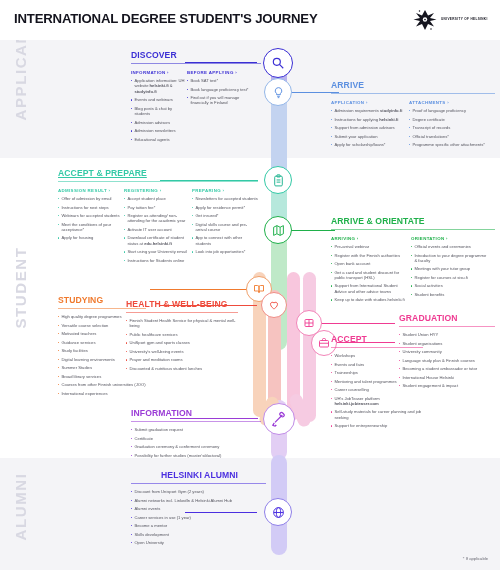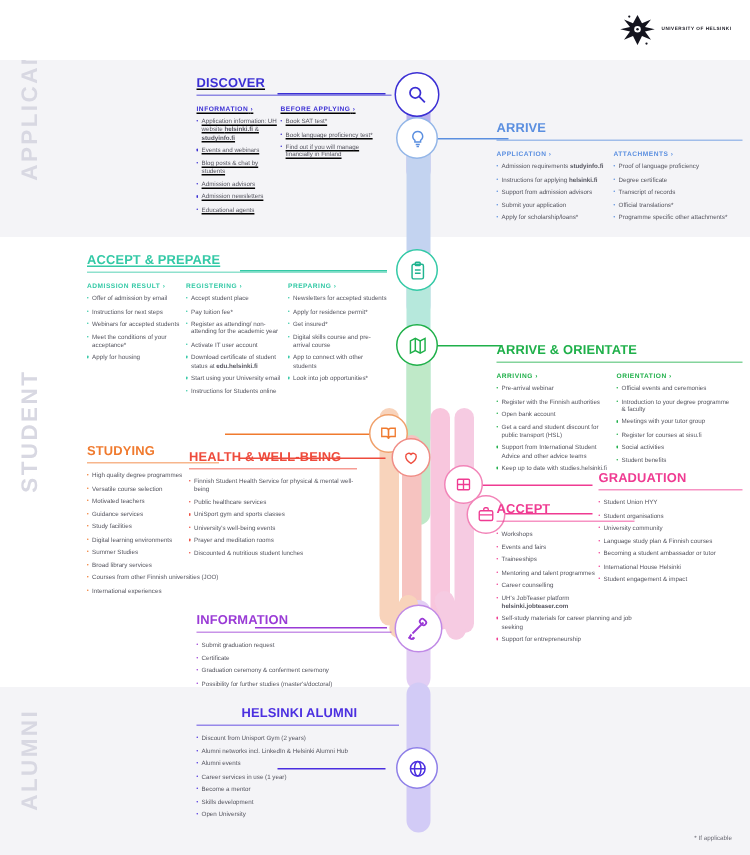--- a/index.html
+++ b/index.html
@@ -62,20 +62,21 @@
 
   <div class="lane" style="top:40px;height:118px;"></div>
   <div class="lane plain" style="top:158px;height:300px;"></div>
   <div class="lane" style="top:458px;height:112px;"></div>
 
   <div class="lane-label" style="top:92px;">APPLICANT</div>
   <div class="lane-label" style="top:300px;">STUDENT</div>
   <div class="lane-label" style="top:512px;">ALUMNI</div>
 
   <div class="header">
+    <div class="title">INTERNATIONAL DEGREE STUDENT'S JOURNEY</div>
     <div class="logo">
       <svg class="logo-mark" viewBox="0 0 52 48">
         <g fill="#14141e">
           <path d="M26 4 L32 15 L44 10 L36 20 L49 23 L36 26 L44 37 L32 32 L26 44 L20 32 L8 37 L16 26 L3 23 L16 20 L8 10 L20 15 Z"></path>
           <circle cx="26" cy="23" r="4.4" fill="#fff"></circle>
           <circle cx="26" cy="23" r="1.7"></circle>
           <circle cx="15" cy="6" r="1.5"></circle>
           <circle cx="38" cy="42" r="1.5"></circle>
         </g>
       </svg>
@@ -188,21 +189,21 @@
   </div>
 
   <div class="node" style="left:264px;top:498px;width:28px;height:28px;border:1px solid #8e7fe8;">
     <svg width="13" height="13" viewBox="0 0 24 24" fill="none" stroke="#4b2fe0" stroke-width="1.8">
       <circle cx="12" cy="12" r="9"></circle>
       <ellipse cx="12" cy="12" rx="4" ry="9"></ellipse>
       <line x1="3" y1="12" x2="21" y2="12"></line>
     </svg>
   </div>
 
-  <div class="sec" style="left:131px;top:50px;width:130px;text-decoration:underline;">
+  <div class="sec" style="left:131px;top:50px;width:130px;">
     <div class="sec-h" style="color:#3b2fd4;">DISCOVER</div>
     <div class="sec-rule" style="background:#3b2fd4;"></div>
     <div class="cols" style="margin-top:6px;">
       <div style="width:56px;">
         <div class="col-h" style="color:#3b2fd4;">
           <span>INFORMATION</span>
           <span class="chev">›</span>
         </div>
         <ul class="items">
           <li style="--c:#3b2fd4;">
@@ -303,21 +304,21 @@
           <li>Apply for residence permit*<span style="position: absolute; left: 0px; top: 2px; width: 1.4px; height: 1.4px; border-radius: 50%; background: rgb(51, 201, 166);"></span></li>
           <li>Get insured*<span style="position: absolute; left: 0px; top: 2px; width: 1.4px; height: 1.4px; border-radius: 50%; background: rgb(51, 201, 166);"></span></li>
           <li>Digital skills course and pre-arrival course<span style="position: absolute; left: 0px; top: 2px; width: 1.4px; height: 1.4px; border-radius: 50%; background: rgb(51, 201, 166);"></span></li>
           <li>App to connect with other students<span style="position: absolute; left: 0px; top: 2px; width: 1.4px; height: 1.4px; border-radius: 50%; background: rgb(51, 201, 166);"></span></li>
           <li>Look into job opportunities*<span style="position: absolute; left: 0px; top: 2px; width: 1.4px; height: 1.4px; border-radius: 50%; background: rgb(51, 201, 166);"></span></li>
         </ul>
       </div>
     </div>
   </div>
 
-  <div class="sec" style="left:331px;top:216px;width:164px;margin-top:12px;">
+  <div class="sec" style="left:331px;top:216px;width:164px;">
     <div class="sec-h" style="color:#1fb04a;">ARRIVE &amp; ORIENTATE</div>
     <div class="sec-rule" style="background:#1fb04a;"></div>
     <div class="cols" style="margin-top:6px;">
       <div style="width:80px;">
         <div class="col-h" style="color:#1fb04a;">
           <span>ARRIVING</span>
           <span class="chev">›</span>
         </div>
         <ul class="items">
           <li>Pre-arrival webinar<span style="position: absolute; left: 0px; top: 2px; width: 1.4px; height: 1.4px; border-radius: 50%; background: rgb(31, 176, 74);"></span></li>

